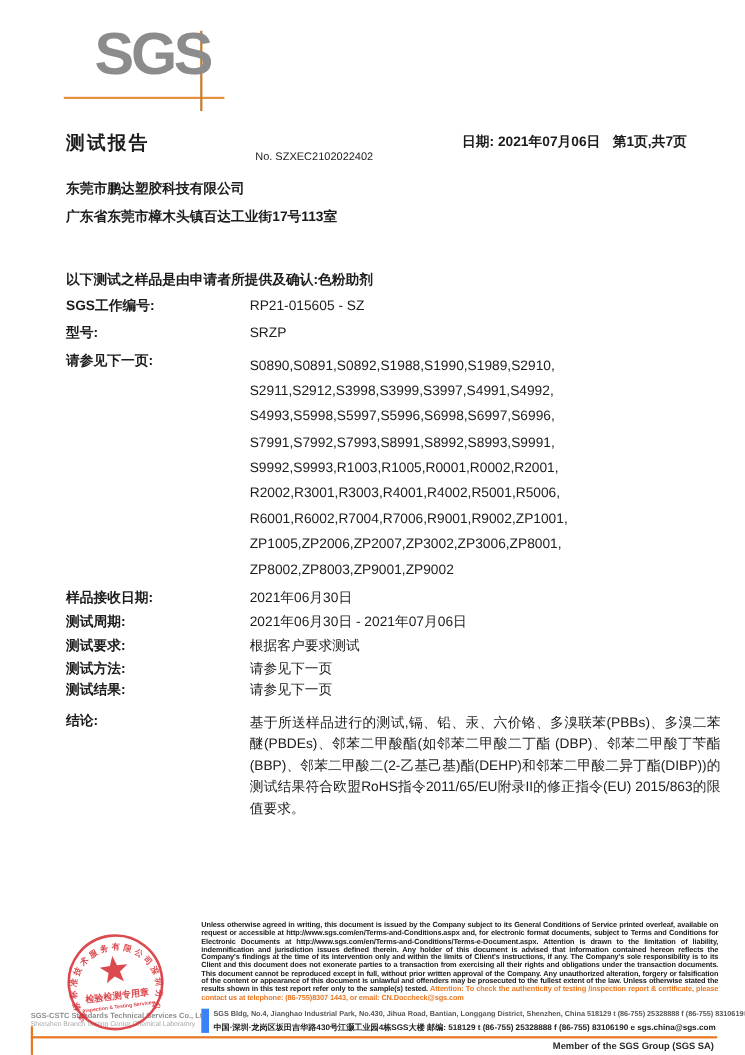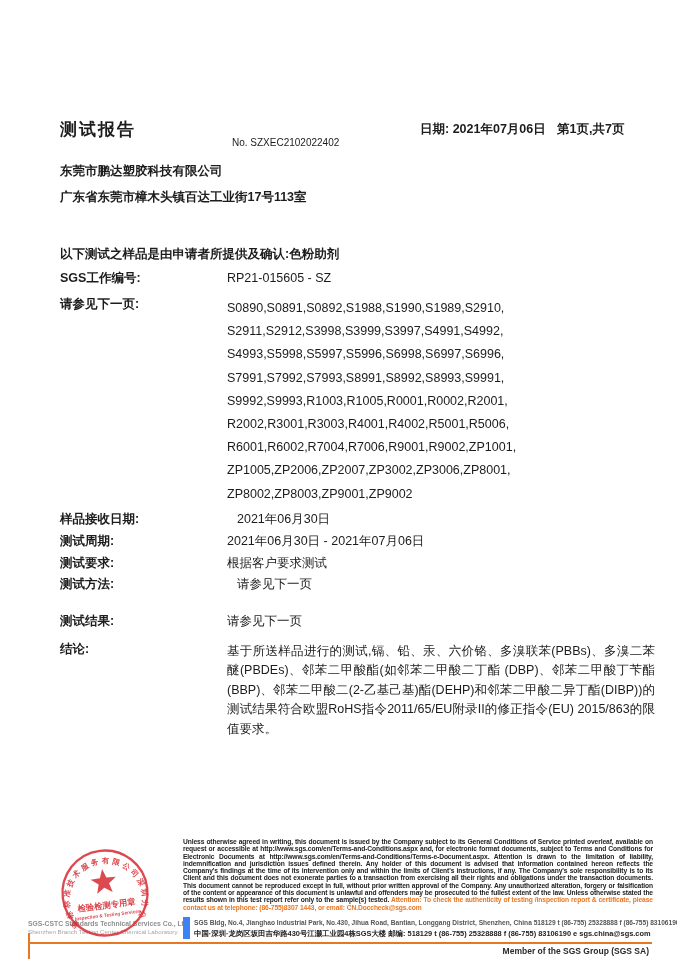--- a/index.html
+++ b/index.html
@@ -22,22 +22,22 @@
   .report-date{position:absolute;left:420px;top:3px;font-size:12.5px;font-weight:600;}
   .page-info{position:absolute;left:557px;top:3px;font-size:12.5px;font-weight:600;}
   
   .applicant{position:absolute;left:60px;top:158px;font-size:12.5px;line-height:26px;font-weight:600;}
   
   .intro{position:absolute;left:60px;top:246px;font-size:12.5px;font-weight:600;}
   .fields{position:absolute;left:60px;top:271px;width:595px;}
   .frow{display:flex;align-items:flex-start;}
   .flabel{width:167px;flex:0 0 167px;font-size:12.5px;font-weight:600;line-height:15px;}
   .fvalue{flex:1;font-size:12.5px;line-height:15px;font-weight:500;}
-  .mt9{margin-top:9px;} .mt11{margin-top:11px;} .mt6{margin-top:6px;gap:10px;}
-  .mt7{margin-top:7px;align-items:center;} .mt8{margin-top:22px;} .mt13{margin-top:13px;}
+  .mt9{margin-top:9px;} .mt11{margin-top:11px;} .mt6{margin-top:6px;}
+  .mt7{margin-top:7px;align-items:center;} .mt8{margin-top:4px;} .mt13{margin-top:13px;}
   .ref-line{line-height:23.2px;font-size:12.5px;font-weight:500;}
   .conclusion{line-height:19.5px;text-align:justify;}
   
   .legal{
     position:absolute;left:183px;top:838px;width:470px;font-size:6.7px;line-height:7.3px;
     text-align:justify;color:#222;font-weight:600;letter-spacing:-0.1px;
   }
   .attention{color:#e87722;}
   .addr-block{
     position:absolute;left:183px;top:917px;width:470px;border-left:7px solid #3b82f6;padding-left:4px;
@@ -50,20 +50,25 @@
   .lab-lines{position:absolute;left:28px;top:920px;width:160px;}
   .lab-line1{font-size:6.8px;color:#8f8f8f;line-height:8px;white-space:nowrap;font-weight:600;}
   .lab-line2{font-size:6.2px;color:#a5a5a5;line-height:8px;white-space:nowrap;}
   .stamp{position:absolute;left:55px;top:843px;width:100px;height:100px;transform:rotate(-7deg);opacity:.93;}
 </style>
 </head>
 <body>
 
 <div class="page">
 
+  <div class="logo-wrap">
+    <div class="logo-hline"></div>
+    <div class="logo-vline"></div>
+    <div class="logo-text">SGS</div>
+  </div>
 
   <div class="title-row">
     <span class="doc-title">测试报告</span>
     <span class="report-no">No. SZXEC2102022402</span>
     <span class="report-date">日期: 2021年07月06日</span>
     <span class="page-info">第1页,共7页</span>
   </div>
 
   <div class="applicant">
     <div>东莞市鹏达塑胶科技有限公司</div>
@@ -72,20 +77,24 @@
 
   <div class="intro">以下测试之样品是由申请者所提供及确认:色粉助剂</div>
 
   <div class="fields">
 
     <div class="frow">
       <div class="flabel">SGS工作编号:</div>
       <div class="fvalue">RP21-015605 - SZ</div>
     </div>
 
+    <div class="frow mt9">
+      <div class="flabel">型号:</div>
+      <div class="fvalue">SRZP</div>
+    </div>
 
     <div class="frow mt11">
       <div class="flabel">请参见下一页:</div>
       <div class="fvalue">
         <div class="ref-line">S0890,S0891,S0892,S1988,S1990,S1989,S2910,</div>
         <div class="ref-line">S2911,S2912,S3998,S3999,S3997,S4991,S4992,</div>
         <div class="ref-line">S4993,S5998,S5997,S5996,S6998,S6997,S6996,</div>
         <div class="ref-line">S7991,S7992,S7993,S8991,S8992,S8993,S9991,</div>
         <div class="ref-line">S9992,S9993,R1003,R1005,R0001,R0002,R2001,</div>
         <div class="ref-line">R2002,R3001,R3003,R4001,R4002,R5001,R5006,</div>

